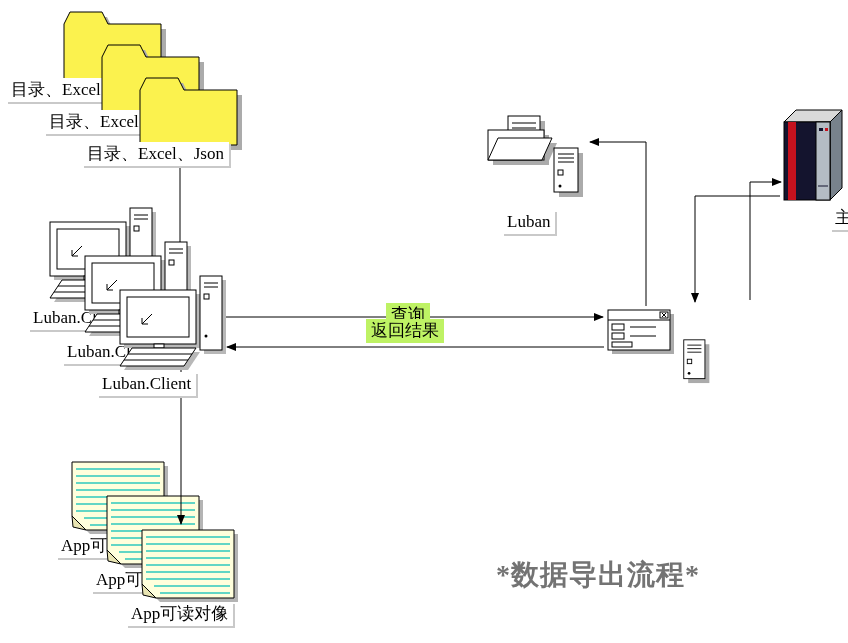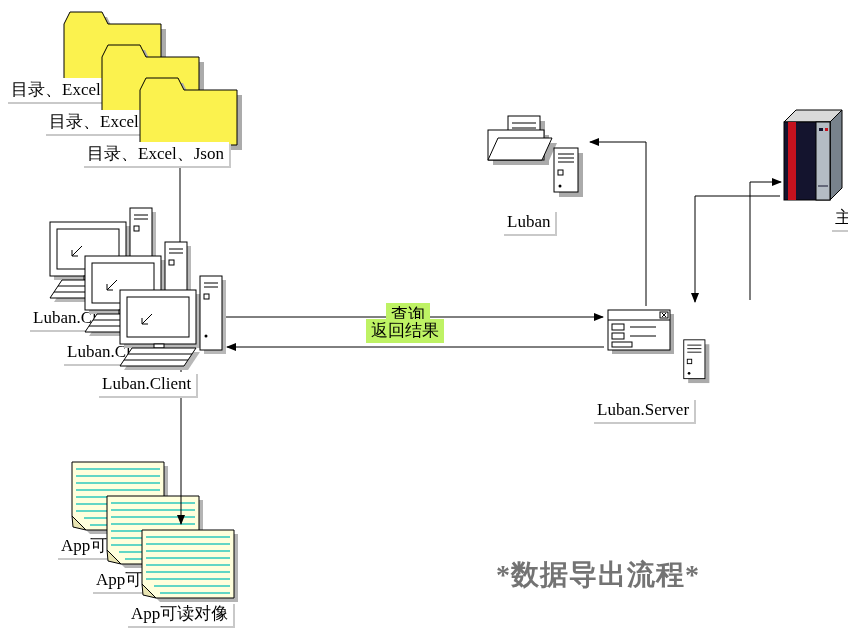--- a/index.html
+++ b/index.html
@@ -213,21 +213,20 @@
       <rect x="2" y="2" width="24" height="44" fill="#fff" stroke="#000"></rect>
       <g stroke="#000" fill="none">
         <line x1="6" y1="8" x2="22" y2="8"></line>
           <line x1="6" y1="12" x2="22" y2="12"></line>
           <line x1="6" y1="16" x2="22" y2="16"></line>
         <rect x="6" y="24" width="5" height="5"></rect>
       </g>
       <circle cx="8" cy="40" r="1.5" fill="#000"></circle>
     </svg>
   </div>
-  <div class="lbl" style="left:592px;top:398px;z-index:3">Luban.Server</div>
 
   <div class="node" style="left:70px;top:460px;z-index:2">
     <svg width="100" height="76">
       <path d="M2,2 L94,2 L94,70 L16,70 L2,56 Z" transform="translate(4,4)" fill="#B4B4B4"></path>
       <path d="M2,2 L94,2 L94,70 L16,70 L2,56 Z" fill="#FFFFDC" stroke="#000"></path>
       <polygon points="2,56 16,70 3,67" fill="#E8E4B2" stroke="#000"></polygon>
       <g stroke="#2EC8BE" stroke-width="1.4">
         <line x1="6" y1="9" x2="90" y2="9"></line>
           <line x1="6" y1="16" x2="90" y2="16"></line>
           <line x1="6" y1="23" x2="90" y2="23"></line>

